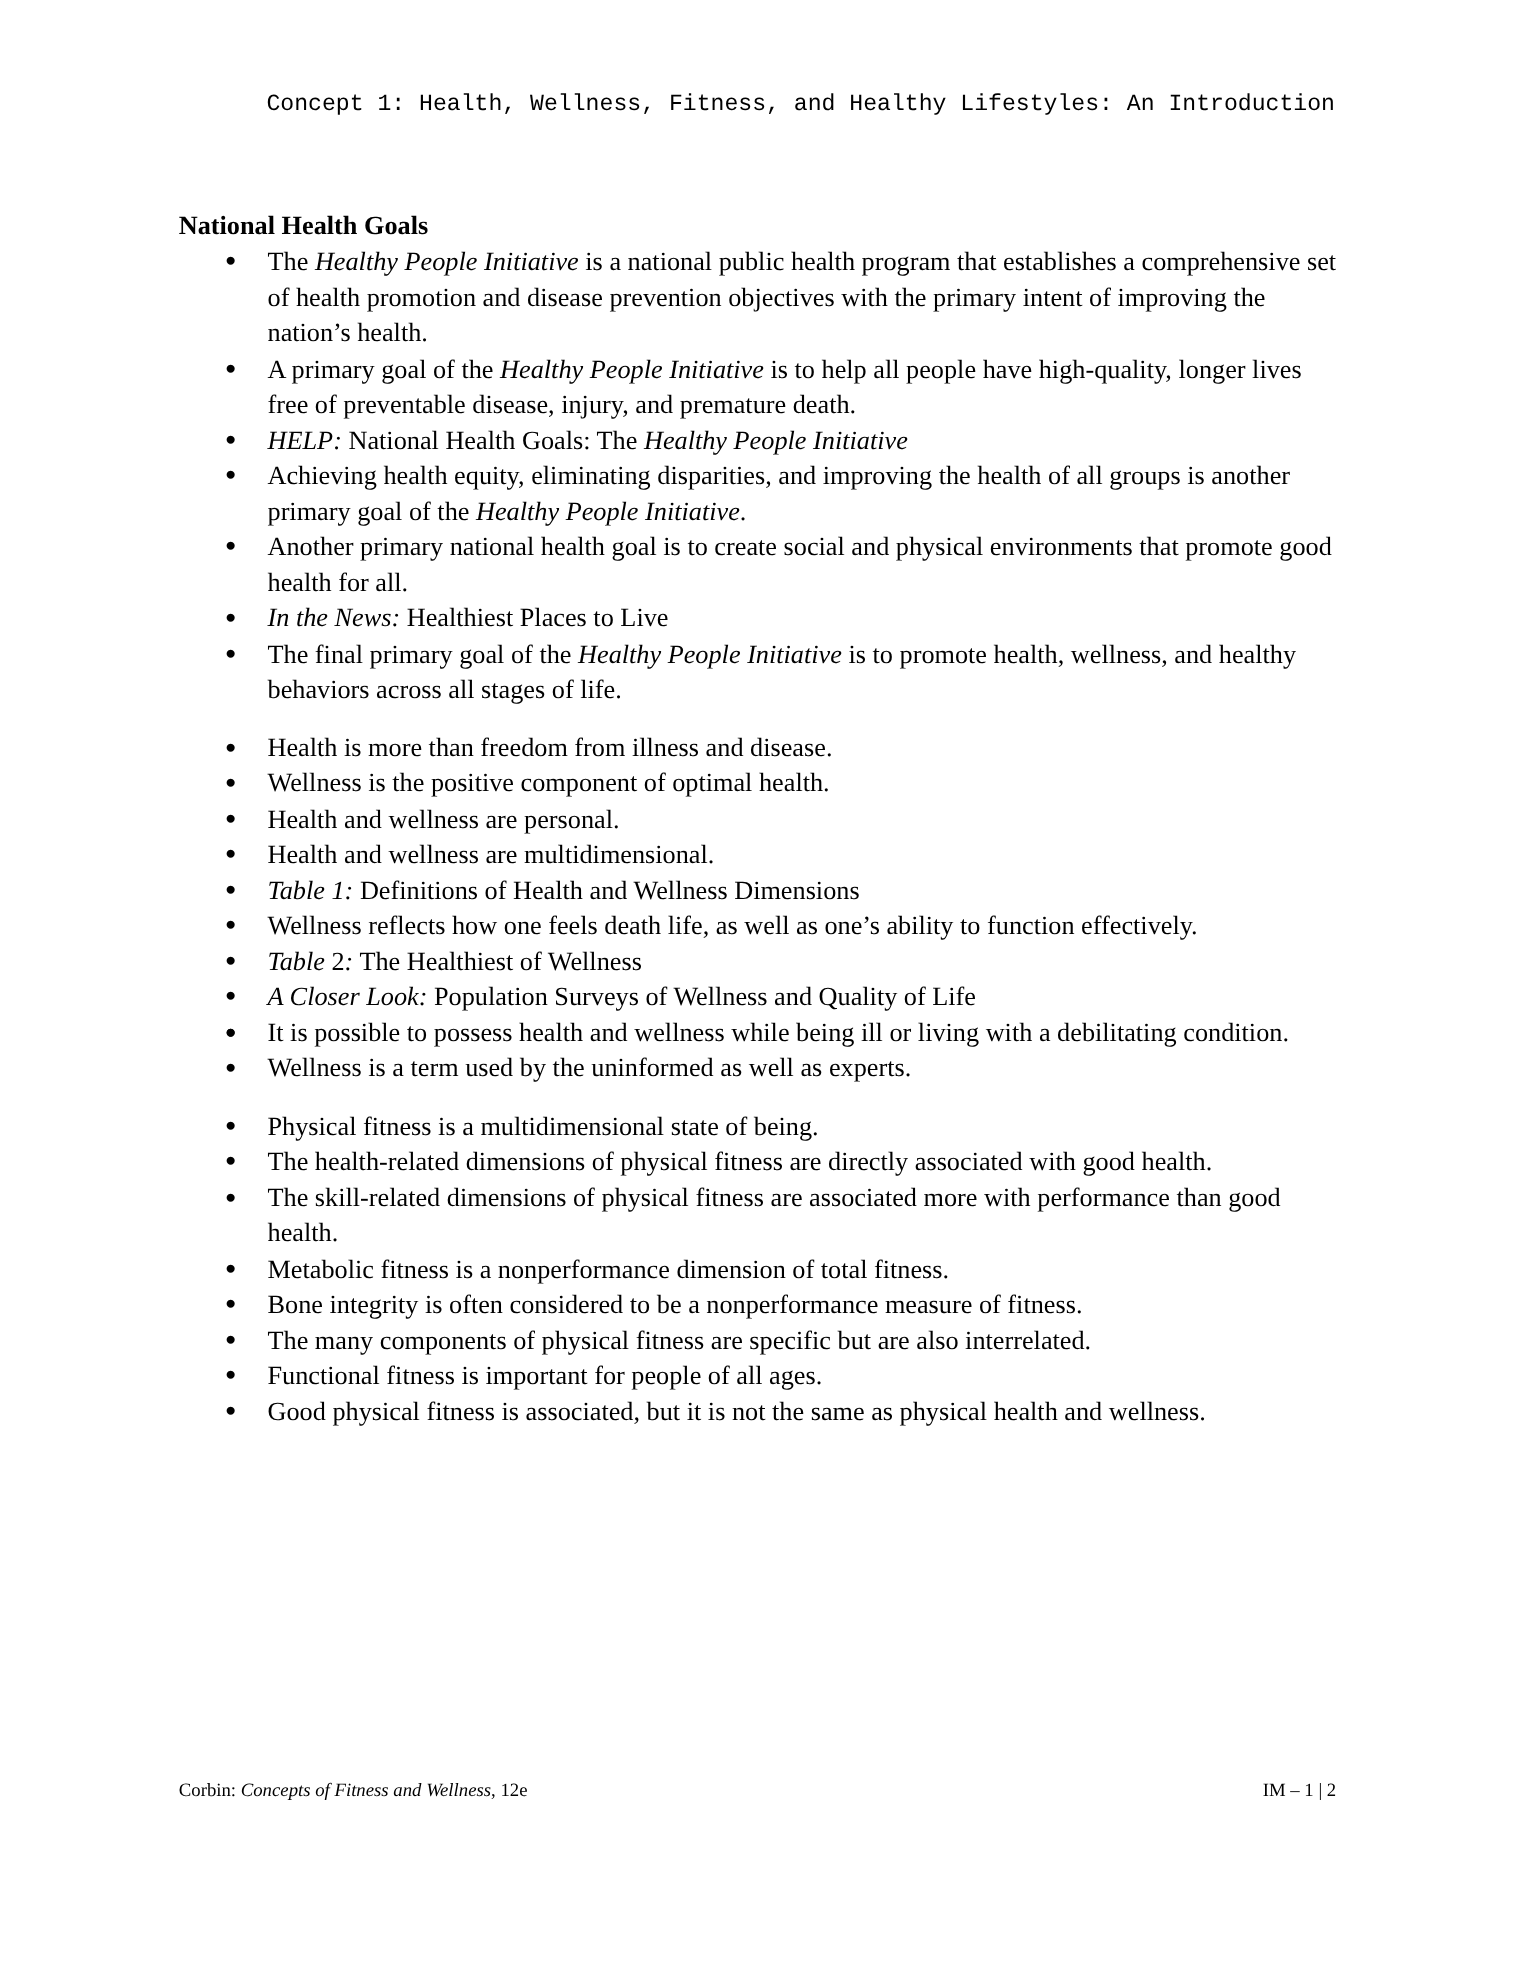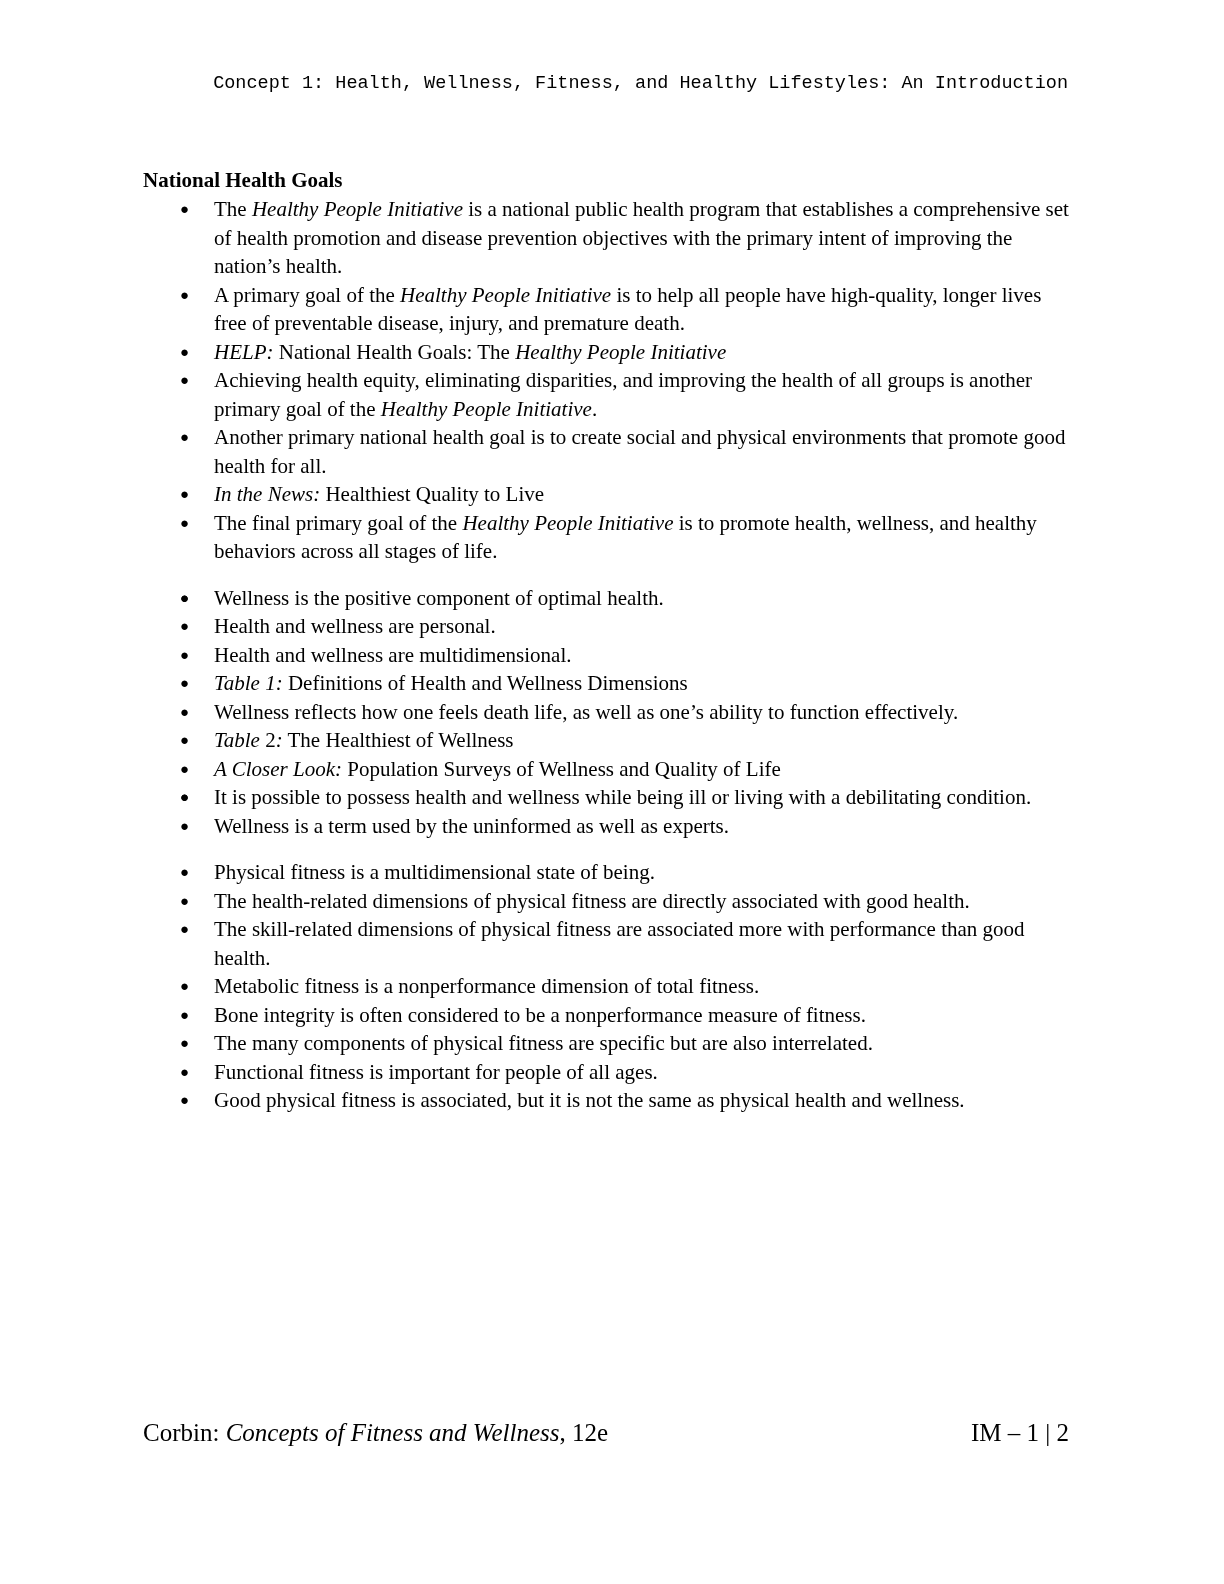--- a/index.html
+++ b/index.html
@@ -20,45 +20,45 @@
   .section li {
     position: relative; padding-left: 71px; font-size: 21px; line-height: 28.5px;
     width: 860px;
   }
   .section li .bullet {
     position: absolute; left: 37px; top: 0; font-size: 15px; line-height: 28.5px;
   }
   .section li em { font-style: italic; }
   .page-footer {
     position: absolute; top: 1421px; left: 143px; width: 926px;
-    font-size: 25px; line-height: 24px; display: flex; justify-content: space-between;
+    font-size: 15px; line-height: 24px; display: flex; justify-content: space-between;
   }
   .page-footer em { font-style: italic; }
 </style>
 </head>
 <body>
 
 <div class="page-header">Concept 1: Health, Wellness, Fitness, and Healthy Lifestyles: An Introduction</div>
 
 <div class="content" id="content">
     <div class="section">
       <h2>National Health Goals</h2>
       <ul>
         <li><span class="bullet">●</span><span>The </span><em>Healthy People Initiative</em><span> is a national public health program that establishes a comprehensive set of health promotion and disease prevention objectives with the primary intent of improving the nation’s health.</span></li>
         <li><span class="bullet">●</span><span>A primary goal of the </span><em>Healthy People Initiative</em><span> is to help all people have high-quality, longer lives free of preventable disease, injury, and premature death.</span></li>
         <li><span class="bullet">●</span><em>HELP:</em><span> National Health Goals: The </span><em>Healthy People Initiative</em></li>
         <li><span class="bullet">●</span><span>Achieving health equity, eliminating disparities, and improving the health of all groups is another primary goal of the </span><em>Healthy People Initiative</em><span>.</span></li>
         <li><span class="bullet">●</span><span>Another primary national health goal is to create social and physical environments that promote good health for all.</span></li>
-        <li><span class="bullet">●</span><em>In the News:</em><span> Healthiest Quality to Live</span></li>
+        <li><span class="bullet">●</span><em>In the News:</em><span> Healthiest Places to Live</span></li>
         <li><span class="bullet">●</span><span>The final primary goal of the </span><em>Healthy People Initiative</em><span> is to promote health, wellness, and healthy behaviors across all stages of life.</span></li>
       </ul>
     </div>
     <div class="section">
       <ul>
-        <li><span class="bullet">●</span></li>
+        <li><span class="bullet">●</span><span>Health is more than freedom from illness and disease.</span></li>
         <li><span class="bullet">●</span><span>Wellness is the positive component of optimal health.</span></li>
         <li><span class="bullet">●</span><span>Health and wellness are personal.</span></li>
         <li><span class="bullet">●</span><span>Health and wellness are multidimensional.</span></li>
         <li><span class="bullet">●</span><em>Table 1:</em><span> Definitions of Health and Wellness Dimensions</span></li>
         <li><span class="bullet">●</span><span>Wellness reflects how one feels death life, as well as one’s ability to function effectively.</span></li>
         <li><span class="bullet">●</span><em>Table</em><span> 2</span><em>:</em><span> The Healthiest of Wellness</span></li>
         <li><span class="bullet">●</span><em>A Closer Look:</em><span> Population Surveys of Wellness and Quality of Life</span></li>
         <li><span class="bullet">●</span></li>
         <li><span class="bullet">●</span><span>It is possible to possess health and wellness while being ill or living with a debilitating condition.</span></li>
         <li><span class="bullet">●</span><span>Wellness is a term used by the uninformed as well as experts.</span></li>

